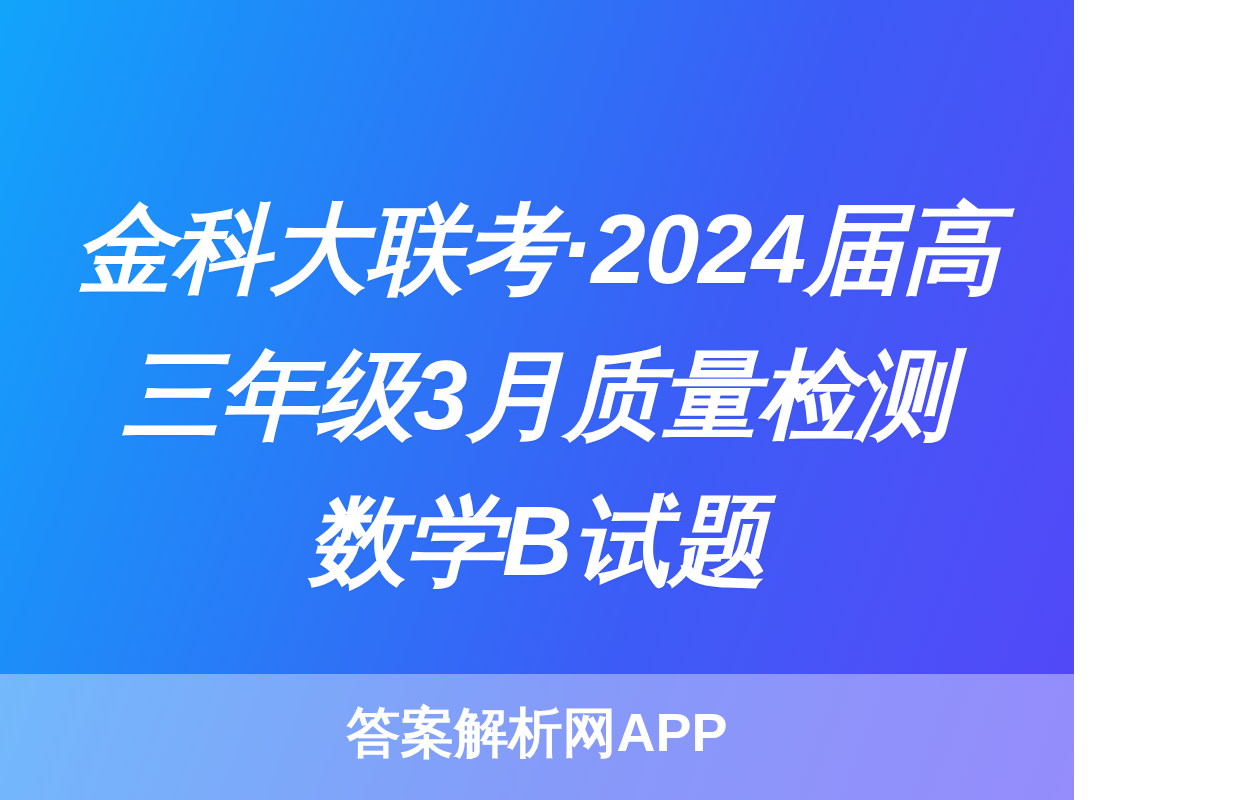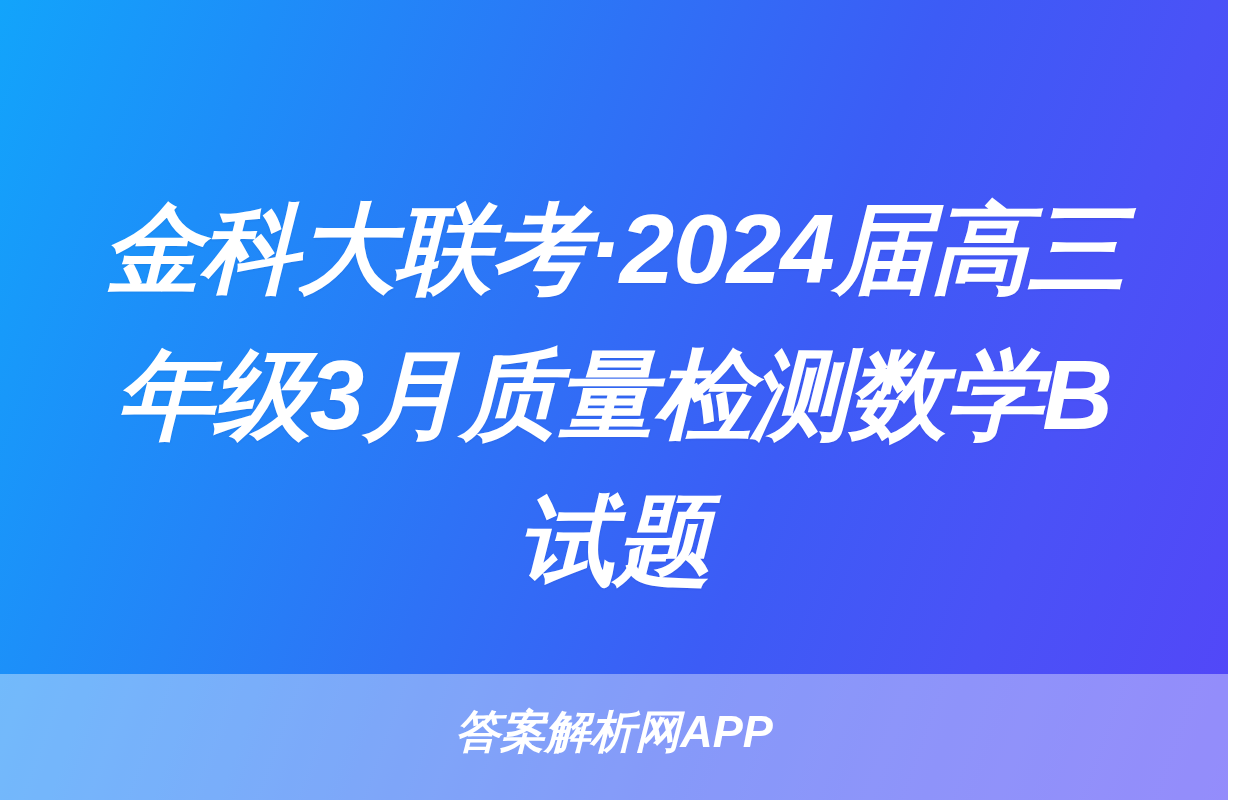--- a/index.html
+++ b/index.html
@@ -2,21 +2,21 @@
 <html><head>
 <meta charset="utf-8">
 <style>
   html, body {
     margin: 0;
     padding: 0;
     background: #ffffff;
   }
   #stage {
     position: relative;
-    width: 1228px;
+    width: 1074px;
     height: 800px;
     overflow: hidden;
     font-family: "Liberation Sans", "DejaVu Sans", sans-serif;
   }
 
   
   .bg-gradient {
     position: absolute;
     inset: 0;
     background: linear-gradient(110deg,
@@ -65,24 +65,23 @@
   .watermark {
     position: absolute;
     left: 0;
     right: 0;
     top: 704px;
     text-align: center;
   }
   .watermark-text {
     display: inline-block;
     color: #ffffff;
-    font-size: 45px;
+    font-size: 54px;
     line-height: 56px;
     font-weight: 700;
-    font-style: italic;
     letter-spacing: 0px;
   }
 </style>
 </head>
 <body>
 
 <div id="stage">
 
   <div class="bg-gradient"></div>
 

